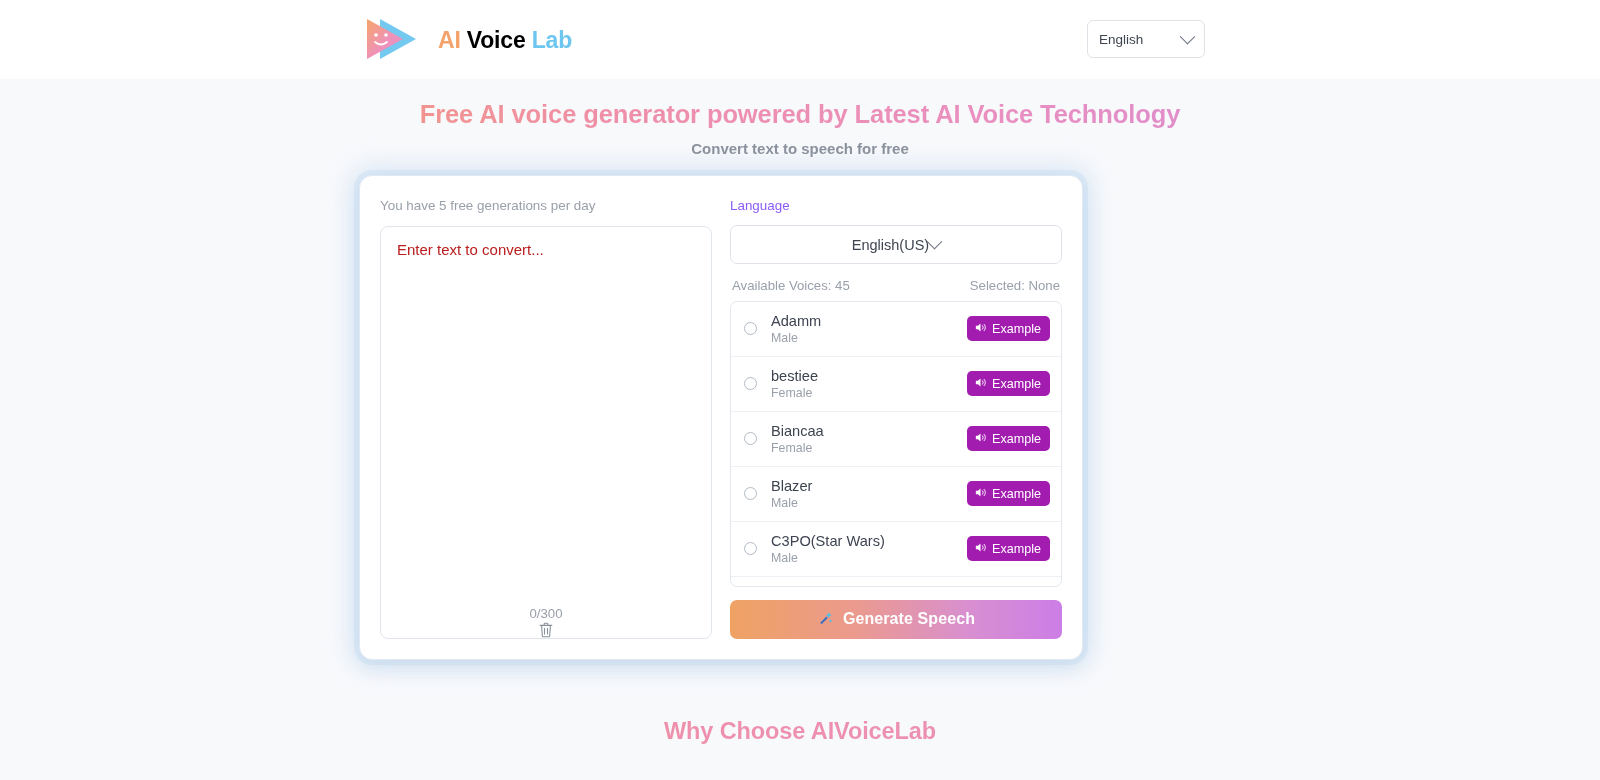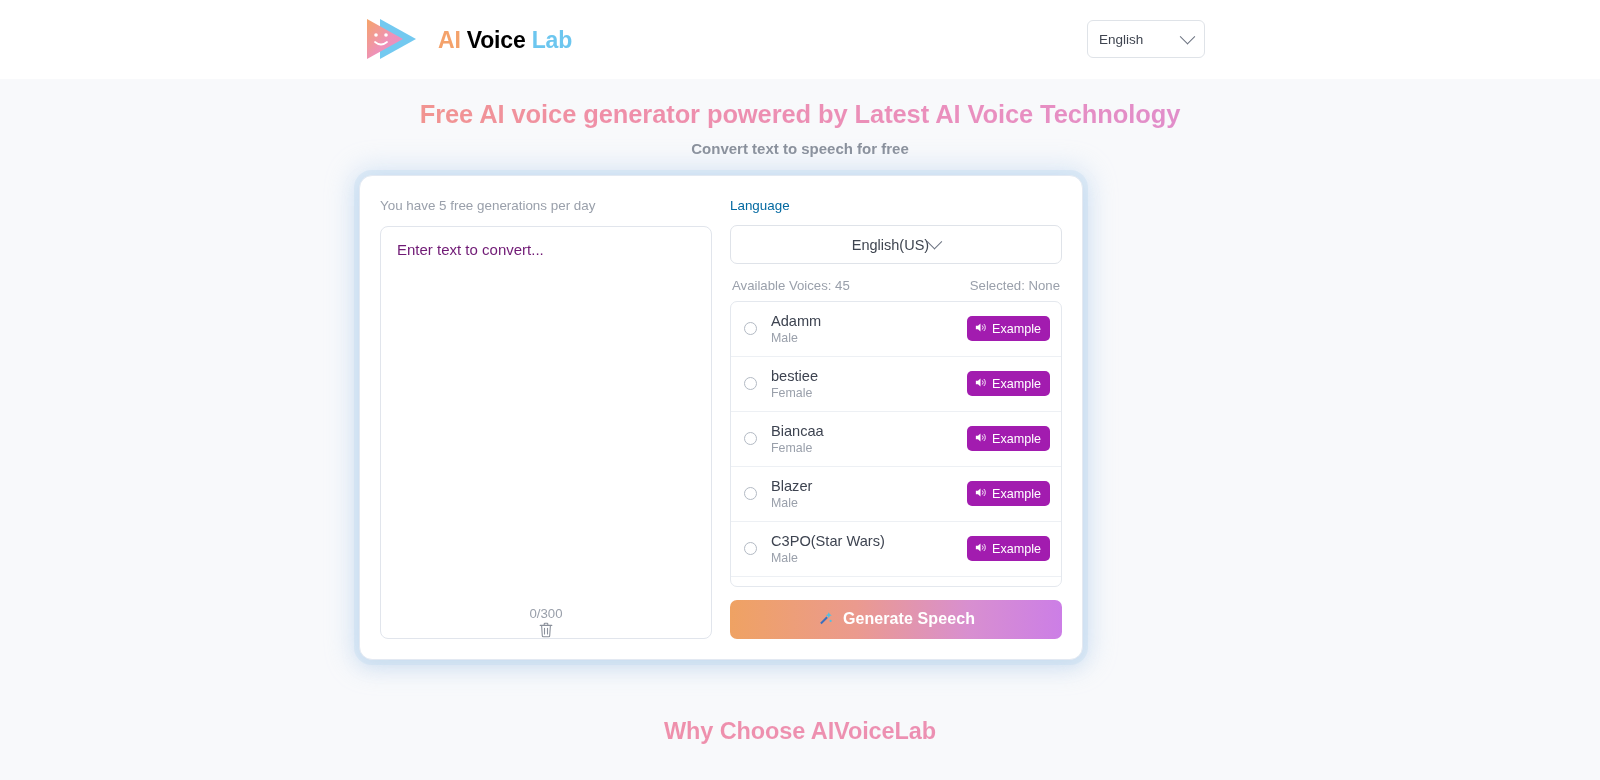--- a/index.html
+++ b/index.html
@@ -129,21 +129,21 @@
     border: 1px solid #e1e5ec;
     border-radius: 8px;
     background: #fff;
     display: flex;
     flex-direction: column;
     position: relative;
     padding: 14px 16px 10px 16px;
   }
   .ta-placeholder {
     font-size: 15px;
-    color: #701a75;
+    color: #b91c1c;
     flex: 1;
   }
   .ta-footer {
     display: flex;
     align-items: center;
     justify-content: space-between;
     height: 22px;
     flex-direction: column;
   }
   .counter { font-size: 13.2px; color: #9aa0ab; }
@@ -153,21 +153,21 @@
   }
 
   
   .right-col {
     width: 398px;
     display: flex;
     flex-direction: column;
   }
   .field-label {
     font-size: 13.4px;
-    color: #0369a1;
+    color: #8b5cf6;
     margin-bottom: 11px;
     height: 17px;
   }
   .lang-select {
     height: 40px;
     border: 1px solid #dfe3e9;
     border-radius: 7px;
     background: #fff;
     display: flex;
     align-items: center;

